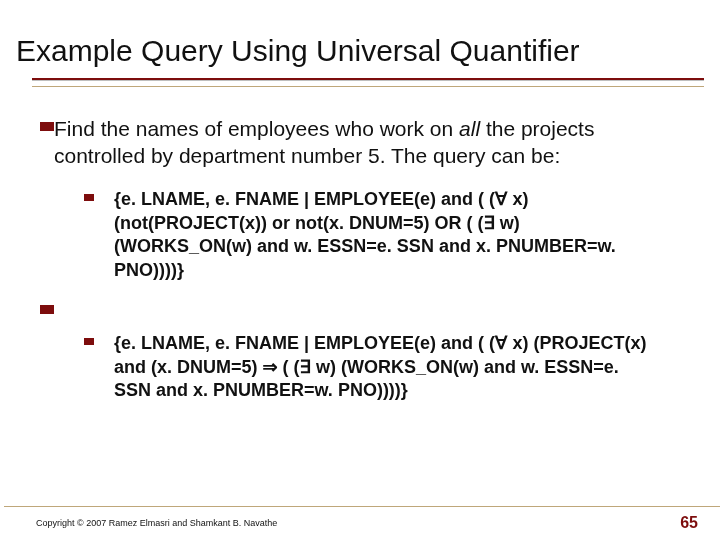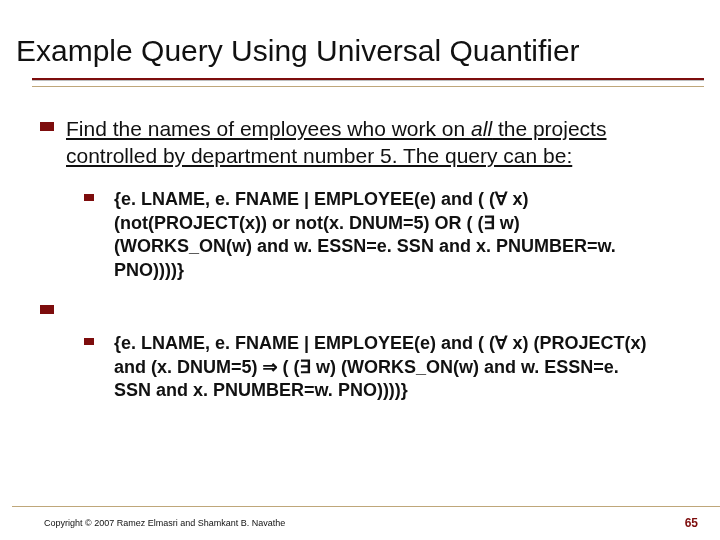--- a/index.html
+++ b/index.html
@@ -39,23 +39,21 @@
     left: 16px; right: 0; top: 8px;
     height: 1px;
     background: #bfa77a;
   }
   .content {
     padding: 18px 40px 0 40px;
     color: #111;
   }
   .lvl1 {
     display: flex;
-    gap: 12px;
     margin-bottom: 18px;
-    text-decoration: underline;
   }
   .bullet1 {
     flex: 0 0 14px;
     margin-top: 6px;
     width: 9px; height: 9px;
     background: #7d0d0d;
     display: inline-block;
   }
   .lvl1-text {
     font-size: 21px;
@@ -75,40 +73,40 @@
     display: inline-block;
   }
   .lvl2-text {
     font-size: 18px;
     font-weight: 700;
     line-height: 1.32;
     max-width: 540px;
   }
   .footer {
     position: absolute;
-    left: 12px; right: 0; bottom: 0;
+    left: 4px; right: 0; bottom: 0;
     height: 34px;
     display: flex;
     align-items: center;
     justify-content: space-between;
     padding: 0 22px 0 32px;
   }
   .footer::before {
     content: "";
     position: absolute;
     left: 0; right: 0; top: 0;
     height: 1px;
     background: #bfa77a;
   }
   .copyright {
     font-size: 9px;
     color: #111;
   }
   .pagenum {
-    font-size: 12px;
+    font-size: 16px;
     font-weight: 700;
     color: #7d0d0d;
   }
 </style>
 </head>
 <body>
 
 <div class="slide">
 
   <div class="title-block">

